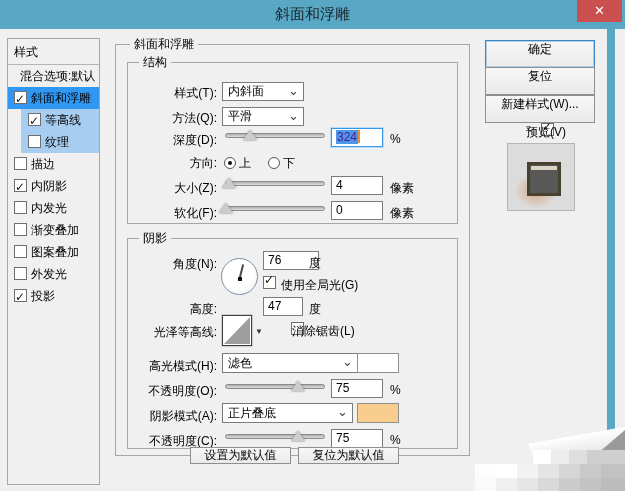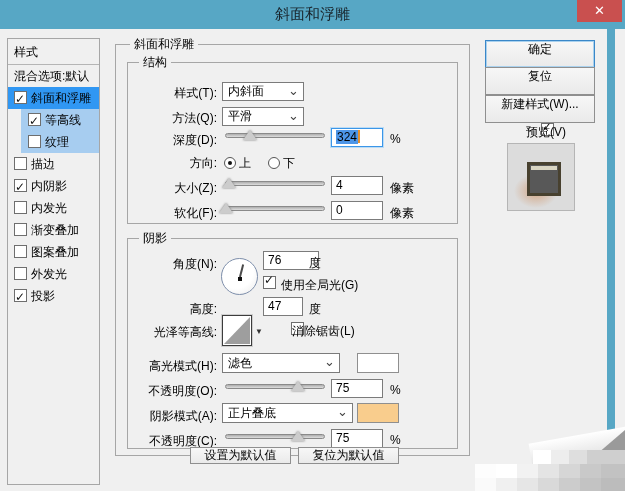--- a/index.html
+++ b/index.html
@@ -44,21 +44,21 @@
   .shadebox { left:127px; top:238px; width:331px; height:211px; }
   .flabel { position:absolute; left:113px; width:104px; text-align:right; white-space:nowrap; }
 
   .dropdown { position:absolute; background:#fff; border:1px solid #7b7b7b; height:19px;
               line-height:17px; padding-left:5px; cursor:pointer; }
   .dropdown .chev { position:absolute; right:4px; top:-1px; color:#444; font-size:13px; }
 
   .tinput { position:absolute; background:#fff; border:1px solid #7b7b7b; height:19px;
             line-height:17px; padding-left:4px; }
   .tinput.focused { border:1px solid #3b96e8; box-shadow:0 0 0 1px #bcdcf5; }
-  .selhl { background:#4d96e8; color:#000000; padding:0 1px; }
+  .selhl { background:#4d96e8; color:#4c1d95; padding:0 1px; }
   .caret { display:inline-block; width:2px; height:13px; background:#e8902c; vertical-align:-2px; }
 
   .track { position:absolute; width:100px; height:5px; border:1px solid #8a8a8a; border-radius:3px;
            background:linear-gradient(#adadad,#dedede); }
   .thumb { position:absolute; width:0; height:0; border-left:7px solid transparent;
            border-right:7px solid transparent; border-bottom:10px solid #cccccc;
            filter:drop-shadow(0 0 1px #777); }
 
   .radio { display:inline-block; width:12px; height:12px; border:1px solid #555; border-radius:50%;
            background:#fff; vertical-align:-2px; position:relative; margin-right:3px; }
@@ -111,21 +111,21 @@
   <span>✕</span>
 </div>
 <div class="abs rightborder"></div>
 
 
 <div class="abs sidebar">
   <div class="sb-header">样式</div>
   <div class="sb-sep"></div>
   <div class="sb-list">
     <div class="sb-row">
-      <span class="sb-label" style="margin-left:6px">混合选项:默认</span>
+      <span class="sb-label" style="margin-left:12px">混合选项:默认</span>
     </div>
     <div class="sb-row sel">
       <span class="cb"><span class="tick">✓</span></span><span class="sb-label">斜面和浮雕</span>
     </div>
     <div class="sb-row hl">
       <span class="cb"><span class="tick">✓</span></span><span class="sb-label">等高线</span>
     </div>
     <div class="sb-row hl">
       <span class="cb"></span><span class="sb-label">纹理</span>
     </div>
@@ -233,21 +233,21 @@
 
 <div class="abs flabel" style="top:324px">光泽等高线:</div>
 <div class="abs contour">
   <span class="tri"></span>
 </div>
 <div class="abs contour-arrow">▼</div>
 <span class="cb abs" style="left:275px; top:322px"></span>
 <div class="abs inline-cb-label" style="left:292px; top:323px">消除锯齿(L)</div>
 
 <div class="abs flabel" style="top:358px">高光模式(H):</div>
-<div class="abs dropdown" style="left:222px; top:353px; width:118px; height:20px; line-height:18px">
+<div class="abs dropdown" style="left:222px; top:353px; width:136px; height:20px; line-height:18px">
   <span>滤色</span>
   <span class="chev">⌄</span>
 </div>
 <div class="abs swatch" style="left: 357px; top: 353px; background-color: rgb(255, 255, 255);"></div>
 
 <div class="abs flabel" style="top:383px">不透明度(O):</div>
 <div class="abs track" style="left:225px; top:384px"></div>
 <div class="abs thumb" style="left:291px; top:381px"></div>
 <div class="abs tinput" style="left:331px; top:379px; width:52px">
   <span>75</span>

